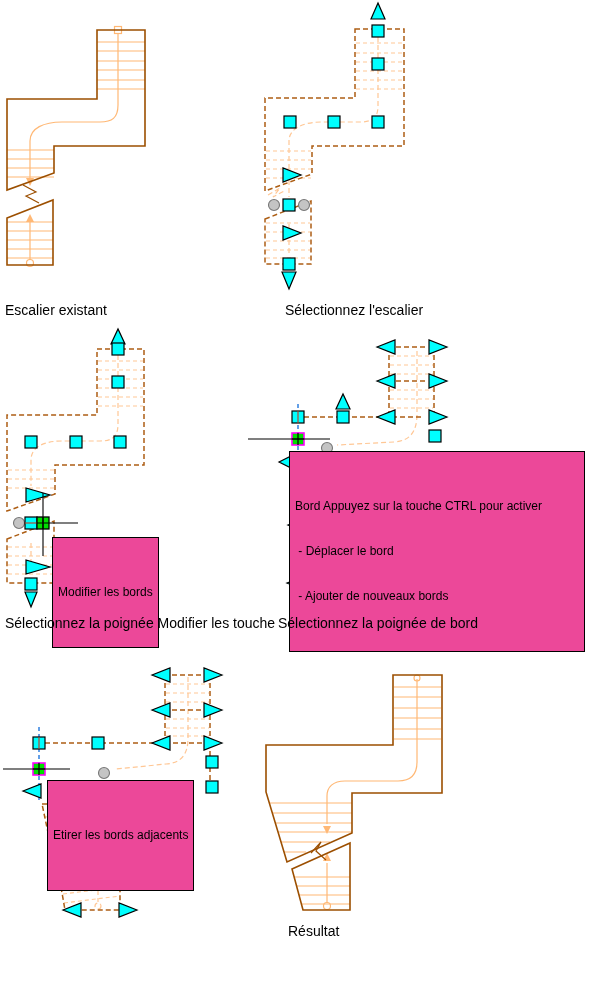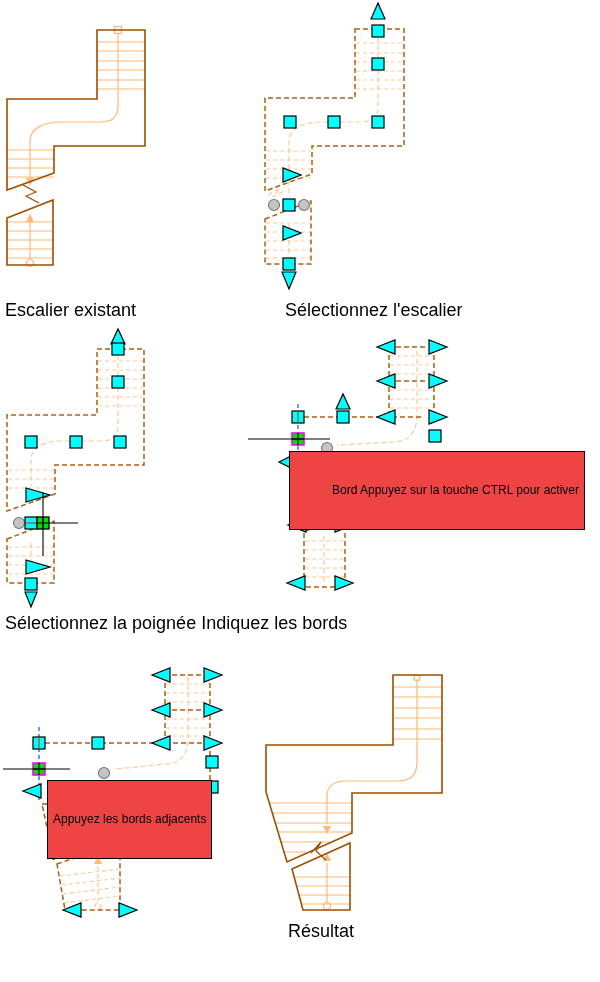--- a/index.html
+++ b/index.html
@@ -18,23 +18,23 @@
   
   .grip{fill:#00FFFF;stroke:#000;stroke-width:1.2;}
   .gcirc{fill:#C4C4C4;stroke:#777;stroke-width:1.1;}
   .ggreen{fill:#00DE00;stroke:#000;stroke-width:1.3;}
   .ggreenhot{fill:#00DE00;stroke:#FF00FF;stroke-width:1.6;}
   .gcross{stroke:#000;stroke-width:1.2;fill:none;}
   .gdiv{stroke:#C23A1E;stroke-width:1.1;}
   .blue{stroke:#2277DD;stroke-width:1.4;fill:none;stroke-dasharray:4 3;}
   .xline{stroke:#000;stroke-width:1.1;fill:none;}
   
-  .caption{position:absolute;font-size:18px;line-height:15px;color:#000;}
-  .tooltip{position:absolute;background:#ef4444;border:1px solid #000;color:#000;
-           font-size:12px;line-height:15px;padding:1px 5px;white-space:pre;text-align:right;}
+  .caption{position:absolute;font-size:14px;line-height:15px;color:#000;}
+  .tooltip{position:absolute;background:#ec4899;border:1px solid #000;color:#000;
+           font-size:12px;line-height:15px;padding:17px 5px;white-space:pre;}
   .tooltip span{display:block;white-space:pre;}
 </style>
 </head>
 <body>
 
 <div id="stage">
 
   <svg class="panel-svg" style="left:0;top:0" width="240" height="300" viewBox="0 0 240 300">
     <g>
       <path class="tread" d="M97,42 H145 M97,51 H145 M97,61 H145 M97,70 H145 M97,80 H145 M97,89 H145"></path>
@@ -232,25 +232,31 @@
       <circle class="wl" cx="417" cy="678" r="3"></circle>
       <circle class="wl" cx="327" cy="906" r="3.5"></circle>
     </g>
     <g>
       <path class="ol" d="M393,675 H442 V793 H352 V833 L287,862 L266,792 V745 H393 Z"></path>
       <path class="ol" d="M292,869 L350,843 V910 H303 Z"></path>
       <path class="zig" d="M311,853 L321,842 L316,851 L326,860"></path>
     </g>
   </svg>
 
+  <div class="tooltip" style="left:52px;top:537px">
+    <span>Modifier les bords</span>
+  </div>
   <div class="tooltip" style="left:289px;top:451px;width:284px">
     <span>Bord Appuyez sur la touche CTRL pour activer</span>
+    <span> - Déplacer le bord</span>
+    <span> - Ajouter de nouveaux bords</span>
   </div>
   <div class="tooltip" style="left:47px;top:780px">
-    <span>Appuyez les bords adjacents</span>
+    <span>Etirer les bords adjacents</span>
   </div>
 
   <div class="caption" style="left:5px;top:303px">Escalier existant</div>
   <div class="caption" style="left:285px;top:303px">Sélectionnez l'escalier</div>
-  <div class="caption" style="left:5px;top:616px">Sélectionnez la poignée Indiquez les bords</div>
+  <div class="caption" style="left:5px;top:616px">Sélectionnez la poignée Modifier les touche</div>
+  <div class="caption" style="left:278px;top:616px">Sélectionnez la poignée de bord</div>
   <div class="caption" style="left:288px;top:924px">Résultat</div>
 
 </div>
 
 </body></html>

